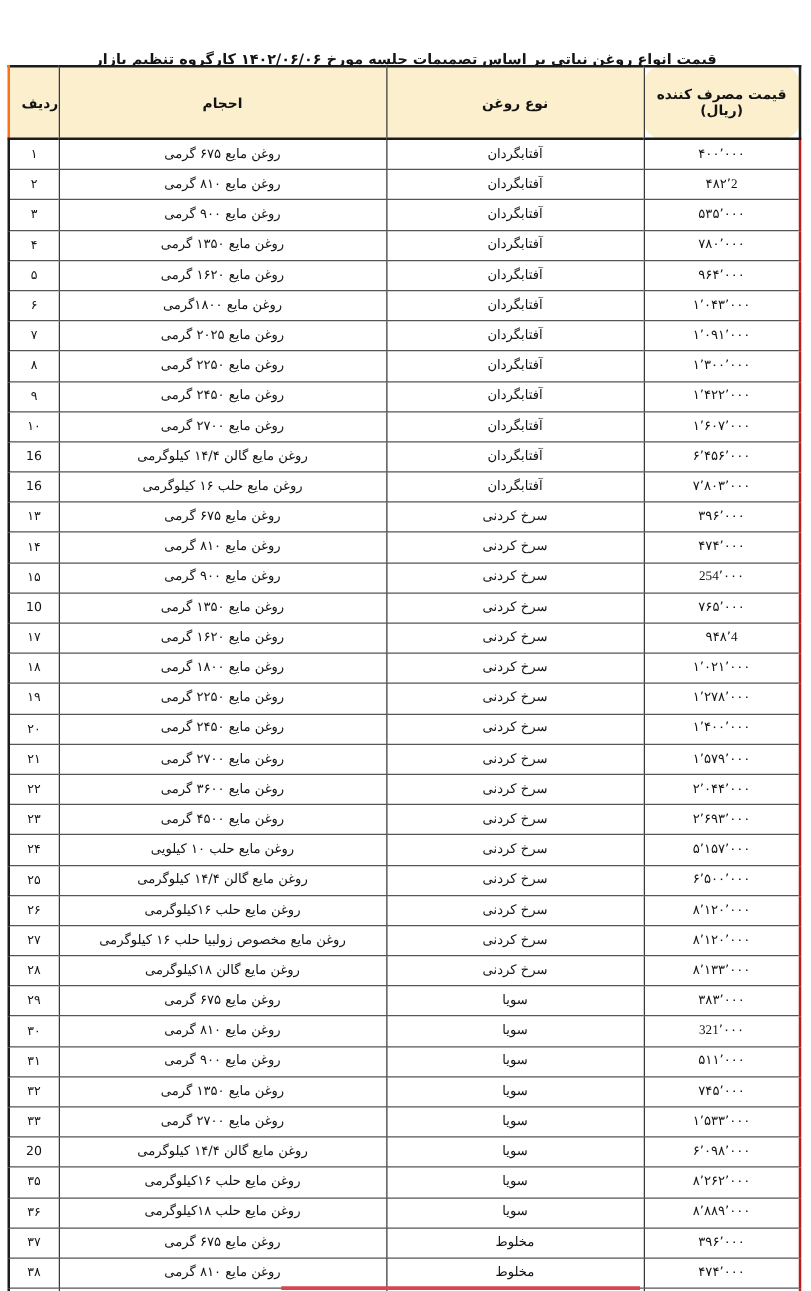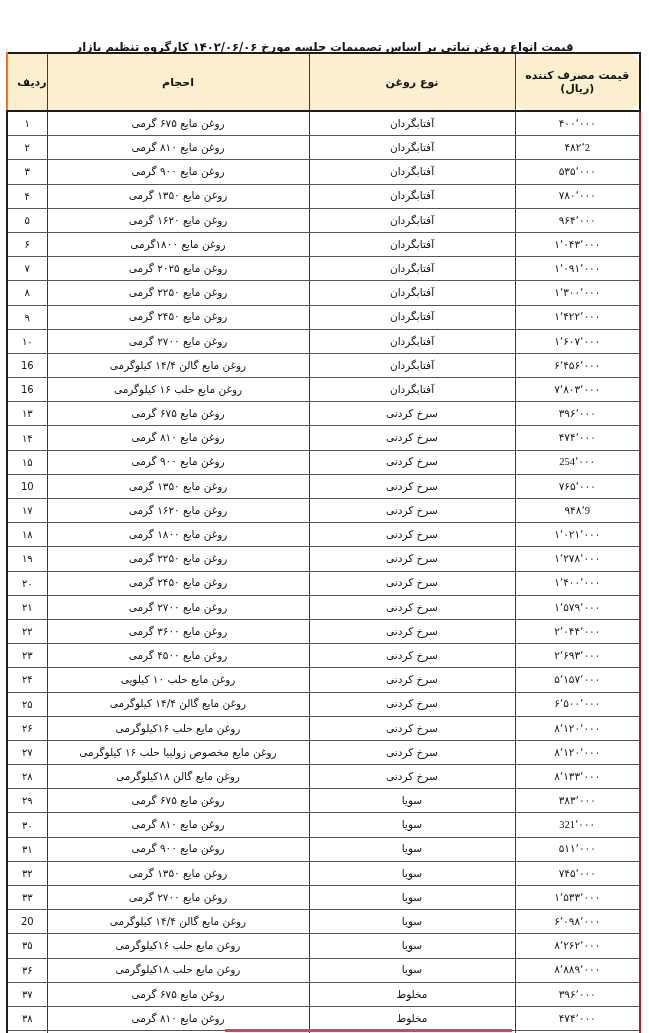--- a/index.html
+++ b/index.html
@@ -215,21 +215,21 @@
             <td class="cell-volume">روغن مایع ۹۰۰ گرمی</td>
             <td class="cell-radif edge-left">۱۵</td>
           </tr>
           <tr>
             <td class="cell-price edge-right">۷۶۵٬۰۰۰</td>
             <td class="cell-type">سرخ کردنی</td>
             <td class="cell-volume">روغن مایع ۱۳۵۰ گرمی</td>
             <td class="cell-radif edge-left">10</td>
           </tr>
           <tr>
-            <td class="cell-price edge-right">۹۴۸٬9</td>
+            <td class="cell-price edge-right">۹۴۸٬4</td>
             <td class="cell-type">سرخ کردنی</td>
             <td class="cell-volume">روغن مایع ۱۶۲۰ گرمی</td>
             <td class="cell-radif edge-left">۱۷</td>
           </tr>
           <tr>
             <td class="cell-price edge-right">۱٬۰۲۱٬۰۰۰</td>
             <td class="cell-type">سرخ کردنی</td>
             <td class="cell-volume">روغن مایع ۱۸۰۰ گرمی</td>
             <td class="cell-radif edge-left">۱۸</td>
           </tr>

